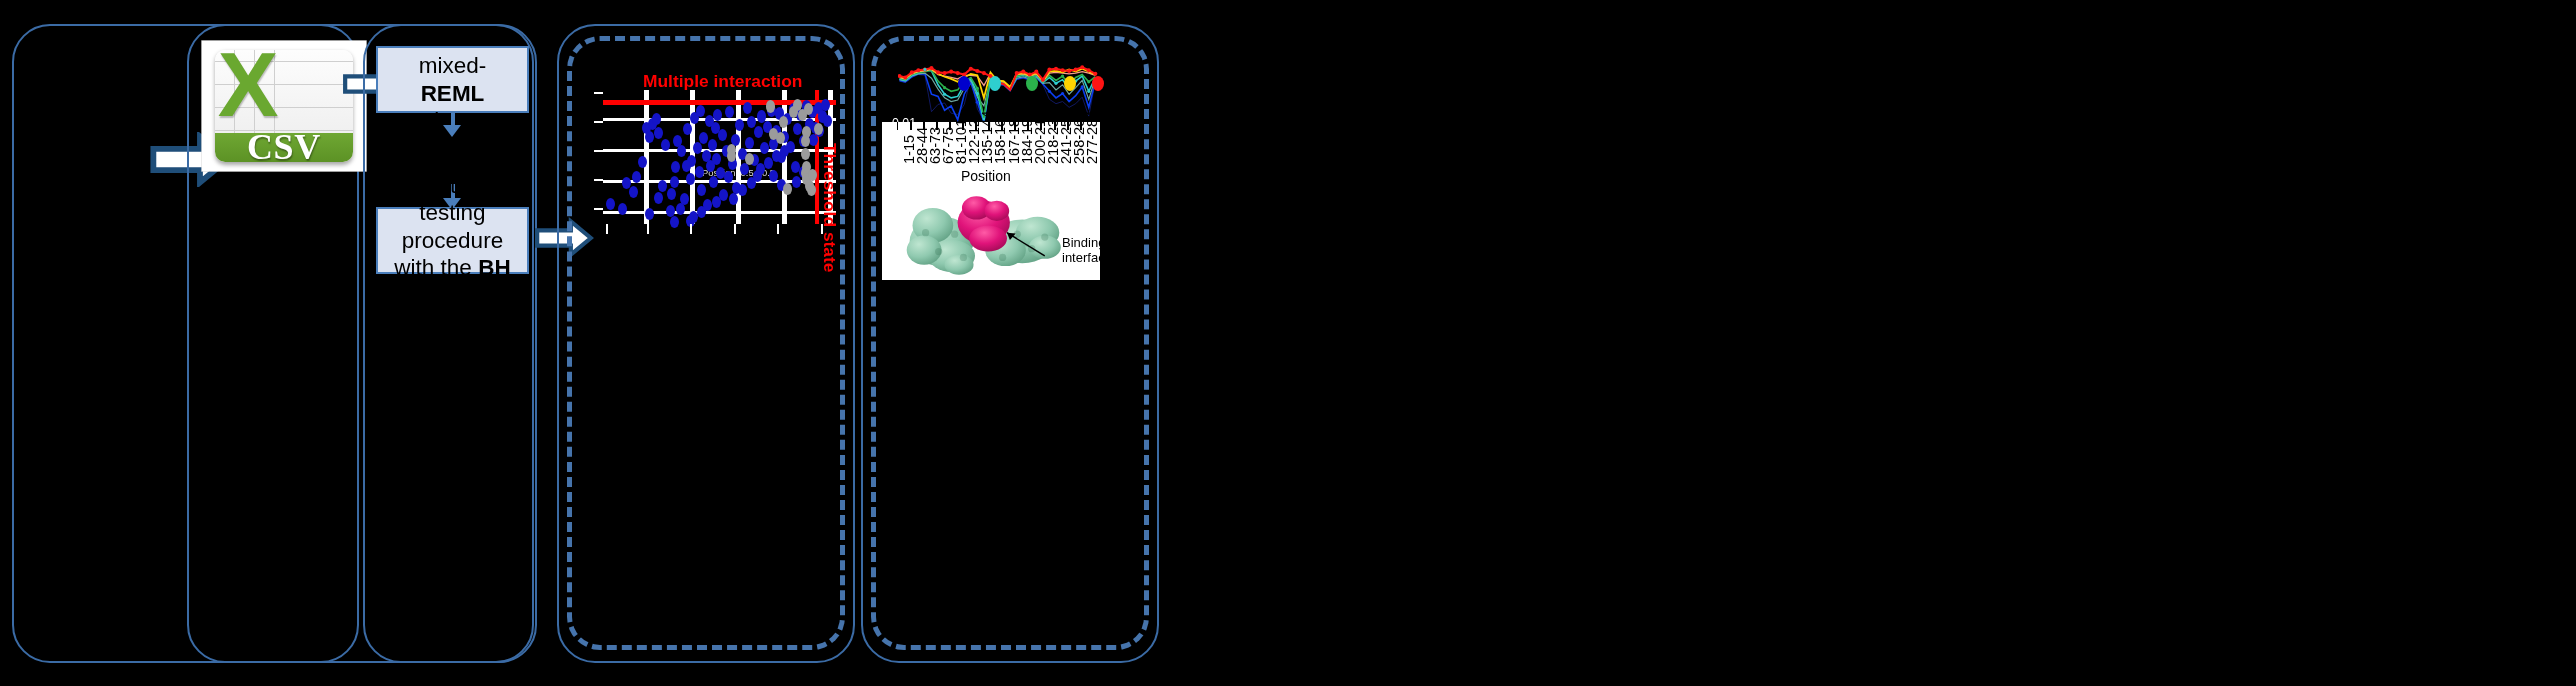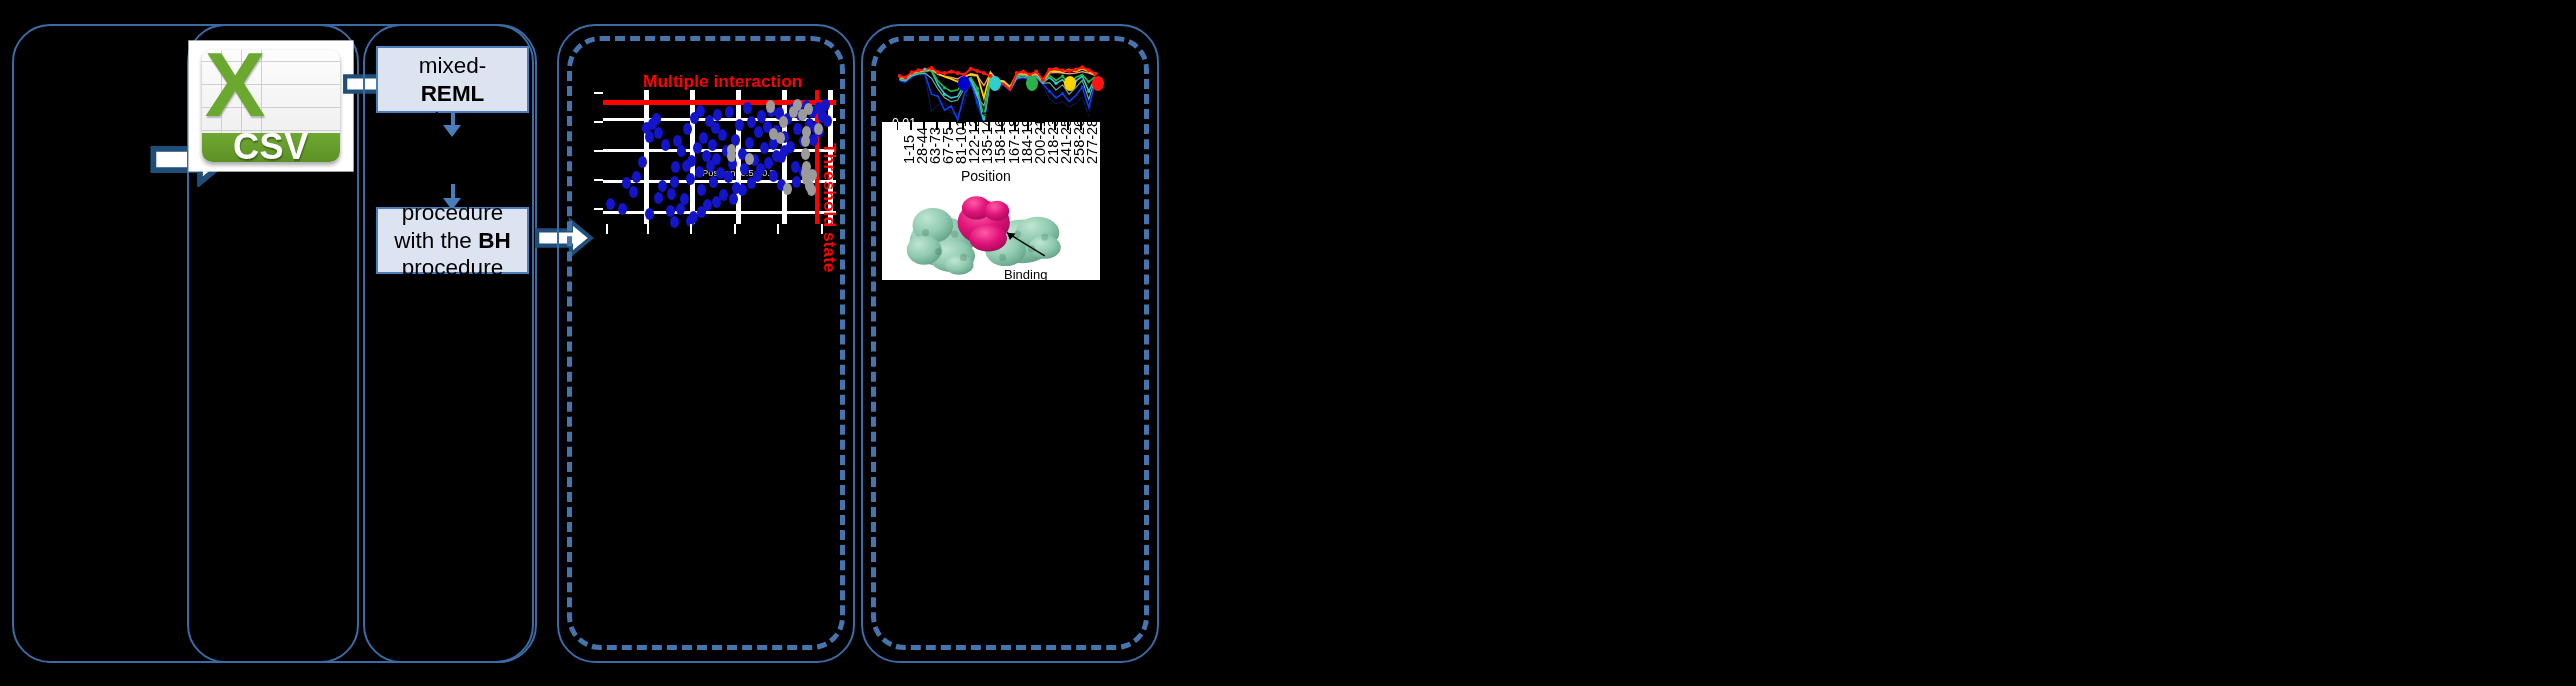--- a/index.html
+++ b/index.html
@@ -233,21 +233,21 @@
 <div id="stage">
 
   <div class="panel" style="left:11.6px; top:24px; width:347px; height:639px;"></div>
 
   <svg class="arrow" style="left:149px; top:132px; width:83px; height:55px;" viewBox="0 0 114 75">
     <polygon points="6,23 70,23 70,6 108,37.5 70,69 70,52 6,52" fill="#FFFFFF" stroke="#1F4E79" stroke-width="8" stroke-linejoin="miter"></polygon>
   </svg>
 
   <div class="panel" style="left:187px; top:24px; width:347px; height:639px;"></div>
 
-  <div class="csv-card" style="left:189px; top:41px; width:164px; height:130px;">
+  <div class="csv-card" style="left:202px; top:41px; width:164px; height:130px;font-family:Liberation Serif, serif;">
     <div class="csv-inner">
       <div class="csv-grid"></div>
       <div class="csv-x"></div>
       <div class="csv-band">
         <span>CSV</span>
       </div>
     </div>
   </div>
 
   <svg class="arrow" style="left:342px; top:63px; width:60px; height:42px;" viewBox="0 0 114 75">
@@ -263,20 +263,21 @@
     </div>
   </div>
   <div class="connector" style="left:451px; top:113px; height:16px;"></div>
   <div class="connector-head" style="left:443px; top:125px;"></div>
 
   <div class="connector" style="left:451px; top:184px; height:17.4px;"></div>
   <div class="connector-head" style="left:443px; top:198px;"></div>
 
   <div class="flowbox" style="left:376px; top:207px; width:153px; height:67px;">
     <div class="txt">
+      <div>Multiple testing</div>
       <div>procedure</div>
       <div>with the <b>BH</b> procedure</div>
     </div>
   </div>
 
   <svg class="arrow" style="left:534px; top:217px; width:60px; height:42px;" viewBox="0 0 114 75">
     <polygon points="6,23 70,23 70,6 108,37.5 70,69 70,52 6,52" fill="#FFFFFF" stroke="#1F4E79" stroke-width="8" stroke-linejoin="miter"></polygon>
   </svg>
 
   <div class="panel" style="left:557px; top:24px; width:298px; height:639px;"></div>
@@ -593,19 +594,19 @@
           <circle cx="206" cy="82" r="5"></circle>
         <circle cx="224" cy="66" r="5"></circle>
           <circle cx="166" cy="94" r="5"></circle>
       </g>
 
       <line x1="224" y1="92" x2="172" y2="60" stroke="#000" stroke-width="2"></line>
       <polygon points="172,60 184,61 176,70" fill="#000"></polygon>
     </svg>
   </div>
 
-  <div class="struct-label" style="left:1004px; top:235px; font-size:13px; overflow:hidden; width:45px;margin-top:32px;">
+  <div class="struct-label" style="left:1062px; top:235px; font-size:13px; overflow:hidden; width:45px;">
     <div>Binding</div>
     <div>interface</div>
   </div>
 
 </div>
 
 
 </body></html>

